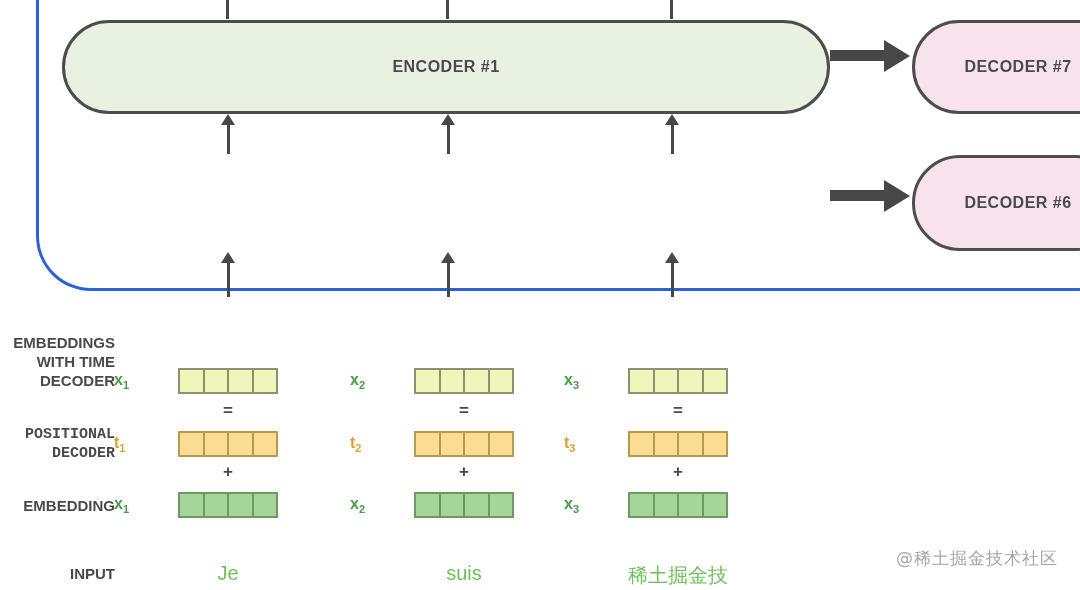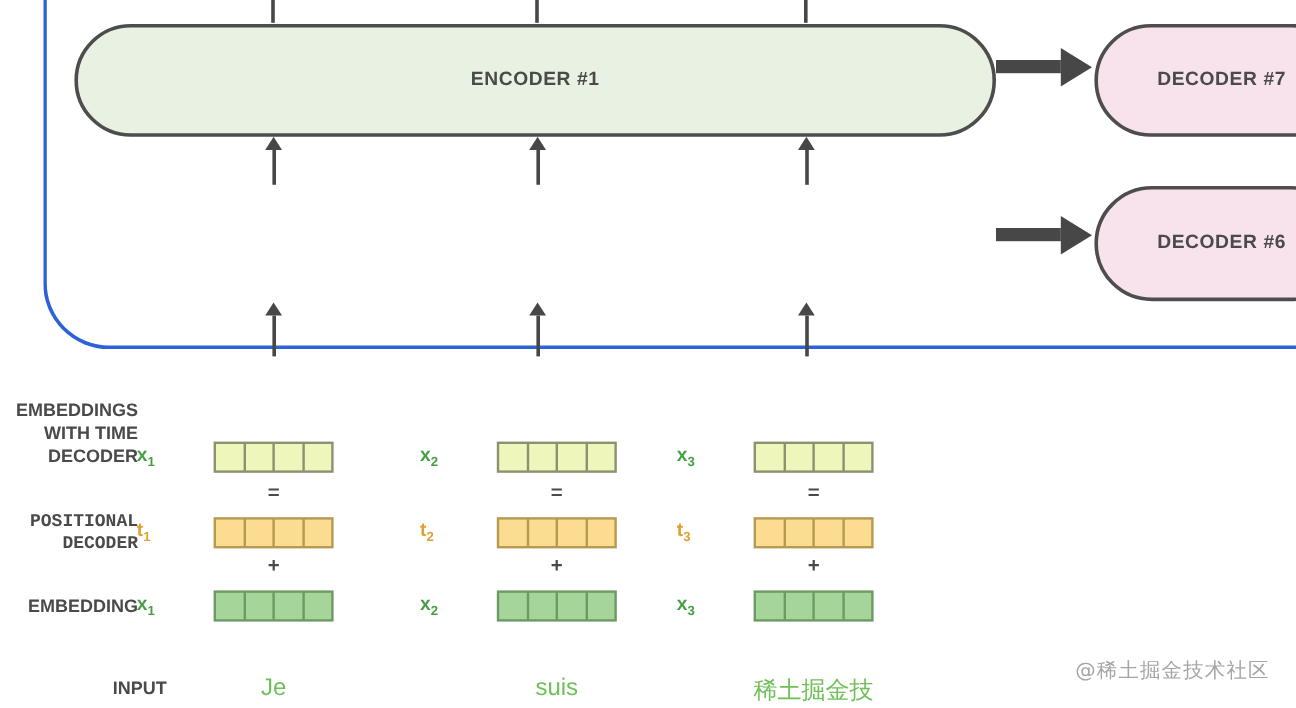--- a/index.html
+++ b/index.html
@@ -78,21 +78,21 @@
   .side-label {
     position: absolute; left: 0; width: 115px;
     text-align: right;
     font-size: 15px; font-weight: 700;
     line-height: 19px;
     color: var(--text-dark);
   }
   .lbl-time { top: 333px; }
   .lbl-pos  { top: 425px; font-family: Liberation Mono, monospace; }
   .lbl-emb  { top: 496px; }
-  .lbl-input{ top: 564px; margin-left: 24px; }
+  .lbl-input{ top: 564px; }
 
   
   .vec-col { position: absolute; top: 330px; width: 100px; height: 260px; }
   .vrow {
     position: absolute; left: 0; width: 100px; height: 26px;
     padding: 2px; display: grid;
     grid-template-columns: repeat(4, 1fr); gap: 2px;
   }
   .row-time { top: 38px;  background: var(--time-cell-border); }
   .row-pos  { top: 101px; background: var(--pos-cell-border); }

